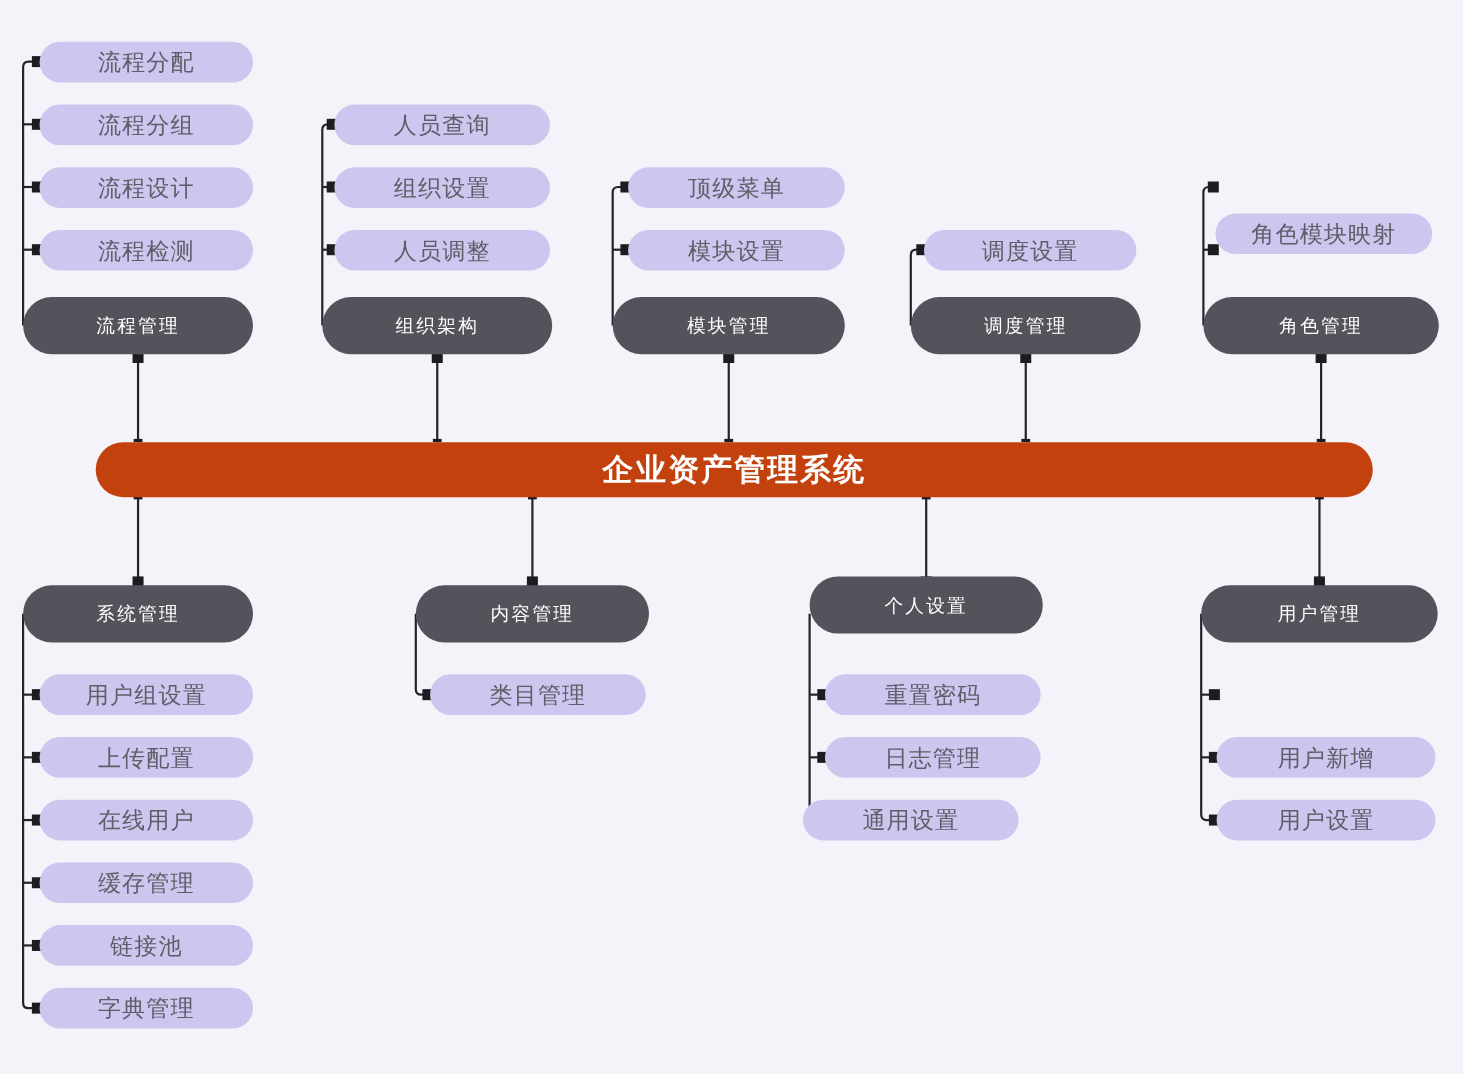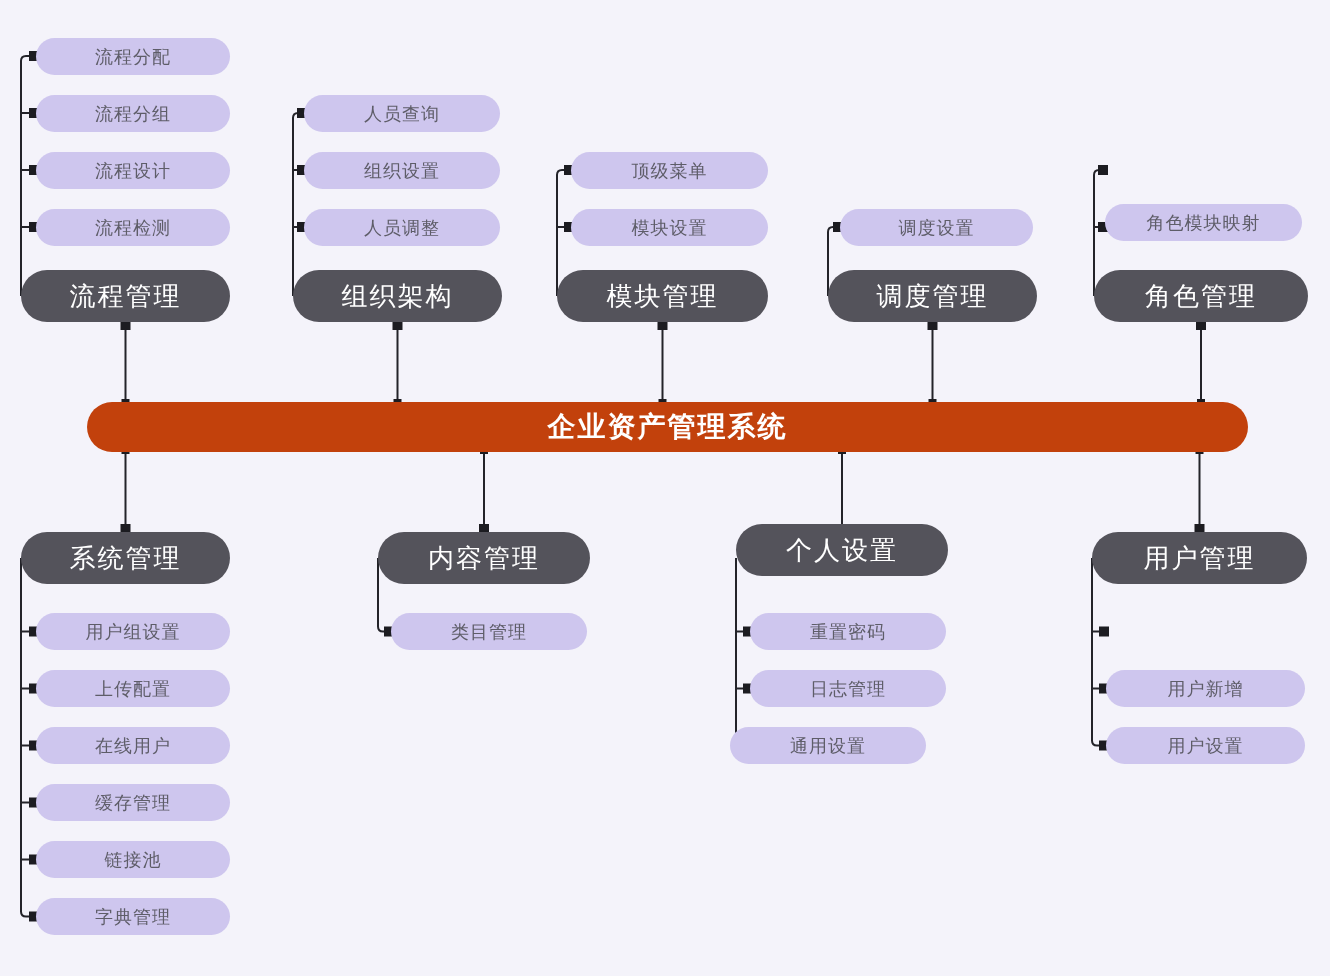--- a/index.html
+++ b/index.html
@@ -26,30 +26,30 @@
     justify-content:center;
     box-sizing:border-box;
     white-space:nowrap;
     cursor:default;
   }
   .child{
     height:37px;
     background:#cec6ee;
     border-radius:18.5px;
     color:#5e5d68;
-    font-size:18px;
+    font-size:21px;
     font-weight:500;
     letter-spacing:1px;
   }
   .parent{
     height:52px;
     background:#54535b;
     border-radius:26px;
     color:#ffffff;
-    font-size:26px;
+    font-size:17px;
     font-weight:500;
     letter-spacing:2px;
   }
   .root{
     height:50px;
     background:#c2410c;
     border-radius:25px;
     color:#ffffff;
     font-size:28px;
     font-weight:700;
@@ -171,21 +171,21 @@
   <div class="node child" style="left:304px;top:209px;width:196px">人员调整</div>
   <div class="node parent" style="left:293px;top:270px;width:209px">组织架构</div>
 
   <div class="node child" style="left:571px;top:152px;width:197px">顶级菜单</div>
   <div class="node child" style="left:571px;top:209px;width:197px">模块设置</div>
   <div class="node parent" style="left:557px;top:270px;width:211px">模块管理</div>
 
   <div class="node child" style="left:840px;top:209px;width:193px">调度设置</div>
   <div class="node parent" style="left:828px;top:270px;width:209px">调度管理</div>
 
-  <div class="node child" style="left:1105px;top:204px;width:197px">角色模块映射</div>
+  <div class="node child" style="left:1105px;top:194px;width:197px">角色模块映射</div>
   <div class="node parent" style="left:1094px;top:270px;width:214px">角色管理</div>
 
   <div class="node parent" style="left:21px;top:532px;width:209px">系统管理</div>
   <div class="node child" style="left:36px;top:613px;width:194px">用户组设置</div>
   <div class="node child" style="left:36px;top:670px;width:194px">上传配置</div>
   <div class="node child" style="left:36px;top:727px;width:194px">在线用户</div>
   <div class="node child" style="left:36px;top:784px;width:194px">缓存管理</div>
   <div class="node child" style="left:36px;top:841px;width:194px">链接池</div>
   <div class="node child" style="left:36px;top:898px;width:194px">字典管理</div>
 

